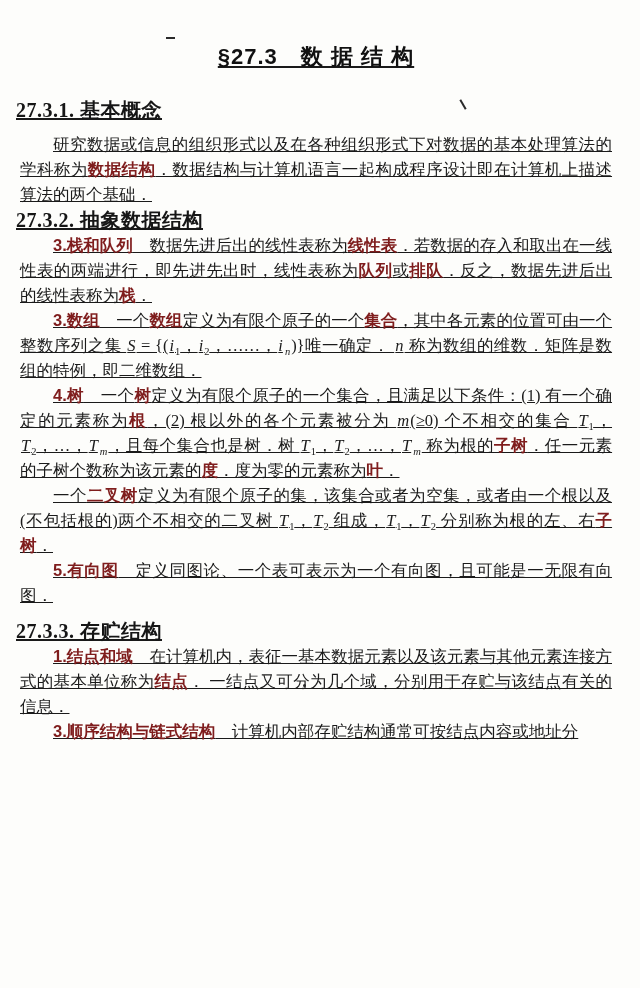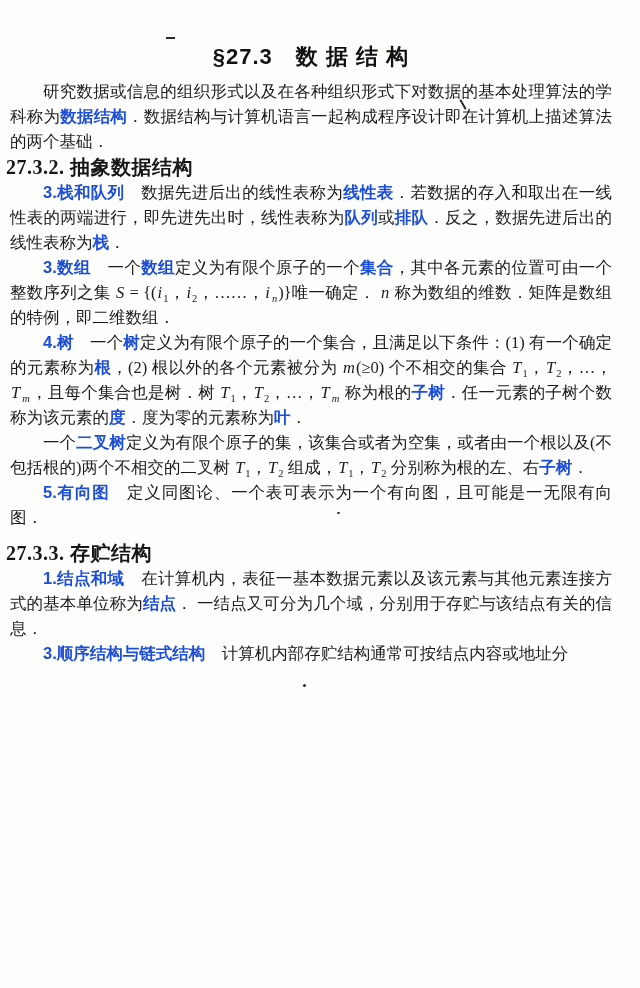--- a/index.html
+++ b/index.html
@@ -1,20 +1,21 @@
 <!DOCTYPE html>
 <html><head>
 <meta charset="utf-8">
 <style>
   html,body{margin:0;padding:0;background:#ffffff;}
   .page{
     position:relative;width:640px;height:988px;box-sizing:border-box;
-    padding:44px 28px 0 10px;margin:0;overflow:hidden;
+    padding:44px 28px 0 20px;margin:0;overflow:hidden;
     background:#fdfdfb;color:#1a1a1a;
     font-family:"Liberation Serif","DejaVu Serif",serif;
+    text-decoration:underline;
   }
   .doc-title{
     margin:0;text-align:center;
     font-family:"Liberation Sans","DejaVu Sans",sans-serif;
     font-weight:700;font-size:22px;line-height:26px;letter-spacing:1px;
     color:#111;
   }
   .sec-h{
     margin:0 0 0 -4px;font-weight:700;font-size:20px;line-height:26px;
     font-family:"Liberation Serif","DejaVu Serif",serif;color:#161616;
@@ -23,21 +24,21 @@
   .sec-h.h-1{margin-top:27px;}
   .sec-h.h-2{margin-top:0;}
   .sec-h.h-3{margin-top:10px;}
   .body-p{
     margin:0;font-size:16.5px;line-height:25px;
     text-align:justify;text-indent:2em;color:#1b1b1b;
   }
   .body-p.lead{margin-top:9px;}
   .term{
     font-family:"Liberation Sans","DejaVu Sans",sans-serif;
-    font-weight:700;font-style:normal;color:#1d4ed8;margin-top:24px;
+    font-weight:700;font-style:normal;color:#7f1d1d;margin-top:24px;
   }
   .var{
     font-family:"Liberation Serif","DejaVu Serif",serif;
     font-style:italic;padding:0 1px;
   }
   sub{font-size:10.5px;line-height:0;}
   sub.var{font-style:italic;}
   .page-num{
     position:absolute;left:36px;top:985px;
     font-family:"Liberation Sans","DejaVu Sans",sans-serif;
@@ -50,20 +51,21 @@
   .art-dot2{left:337px;top:512px;width:3px;height:2px;border-radius:50%;}
 </style>
 </head>
 <body>
 
 <div class="page">
 
   <h1 class="doc-title">§27.3　数  据  结  构</h1>
 
   <section>
+    <h2 class="sec-h h-1">27.3.1. 基本概念</h2>
     <p class="body-p lead"><span>研究数据或信息的组织形式以及在各种组织形式下对数据的基本处理算法的学科称为</span><b class="term">数据结构</b><span>．数据结构与计算机语言一起构成程序设计即在计算机上描述算法的两个基础．</span></p>
   </section>
 
   <section>
     <h2 class="sec-h h-2">27.3.2. 抽象数据结构</h2>
     <p class="body-p"><b class="term">3.栈和队列</b><span>　数据先进后出的线性表称为</span><b class="term">线性表</b><span>．若数据的存入和取出在一线性表的两端进行，即先进先出时，线性表称为</span><b class="term">队列</b><span>或</span><b class="term">排队</b><span>．反之，数据先进后出的线性表称为</span><b class="term">栈</b><span>．</span></p>
     <p class="body-p"><b class="term">3.数组</b><span>　一个</span><b class="term">数组</b><span>定义为有限个原子的一个</span><b class="term">集合</b><span>，其中各元素的位置可由一个整数序列之集 </span><i class="var">S</i><span> = {(</span><i class="var">i</i><sub>1</sub><span>，</span><i class="var">i</i><sub>2</sub><span>，……，</span><i class="var">i</i><sub class="var">n</sub><span>)}唯一确定． </span><i class="var">n</i><span> 称为数组的维数．矩阵是数组的特例，即二维数组．</span></p>
     <p class="body-p"><b class="term">4.树</b><span>　一个</span><b class="term">树</b><span>定义为有限个原子的一个集合，且满足以下条件：(1) 有一个确定的元素称为</span><b class="term">根</b><span>，(2) 根以外的各个元素被分为 </span><i class="var">m</i><span>(≥0) 个不相交的集合 </span><i class="var">T</i><sub>1</sub><span>，</span><i class="var">T</i><sub>2</sub><span>，…，</span><i class="var">T</i><sub class="var">m</sub><span>，且每个集合也是树．树 </span><i class="var">T</i><sub>1</sub><span>，</span><i class="var">T</i><sub>2</sub><span>，…，</span><i class="var">T</i><sub class="var">m</sub><span> 称为根的</span><b class="term">子树</b><span>．任一元素的子树个数称为该元素的</span><b class="term">度</b><span>．度为零的元素称为</span><b class="term">叶</b><span>．</span></p>
     <p class="body-p"><span>一个</span><b class="term">二叉树</b><span>定义为有限个原子的集，该集合或者为空集，或者由一个根以及(不包括根的)两个不相交的二叉树 </span><i class="var">T</i><sub>1</sub><span>，</span><i class="var">T</i><sub>2</sub><span> 组成，</span><i class="var">T</i><sub>1</sub><span>，</span><i class="var">T</i><sub>2</sub><span> 分别称为根的左、右</span><b class="term">子树</b><span>．</span></p>
     <p class="body-p"><b class="term">5.有向图</b><span>　定义同图论、一个表可表示为一个有向图，且可能是一无限有向图．</span></p>

